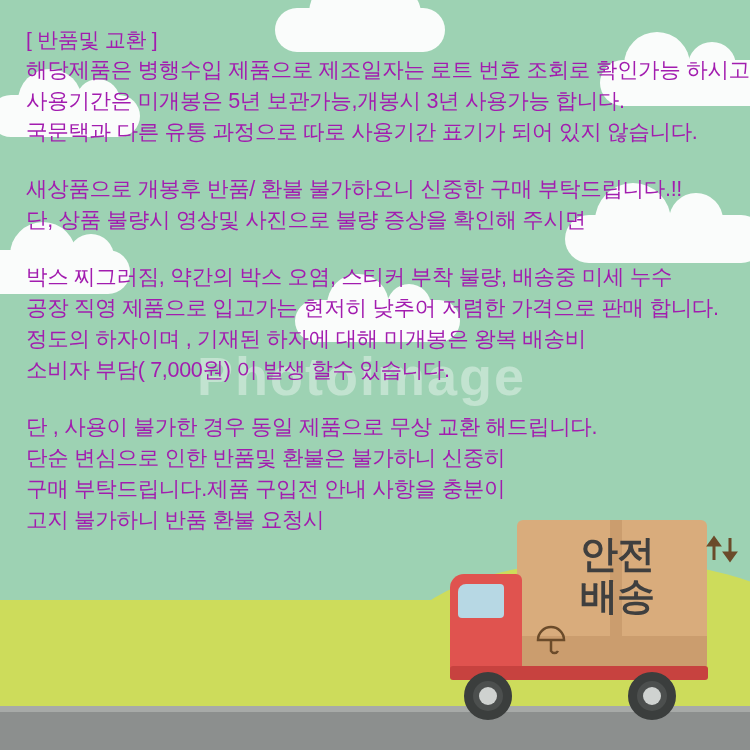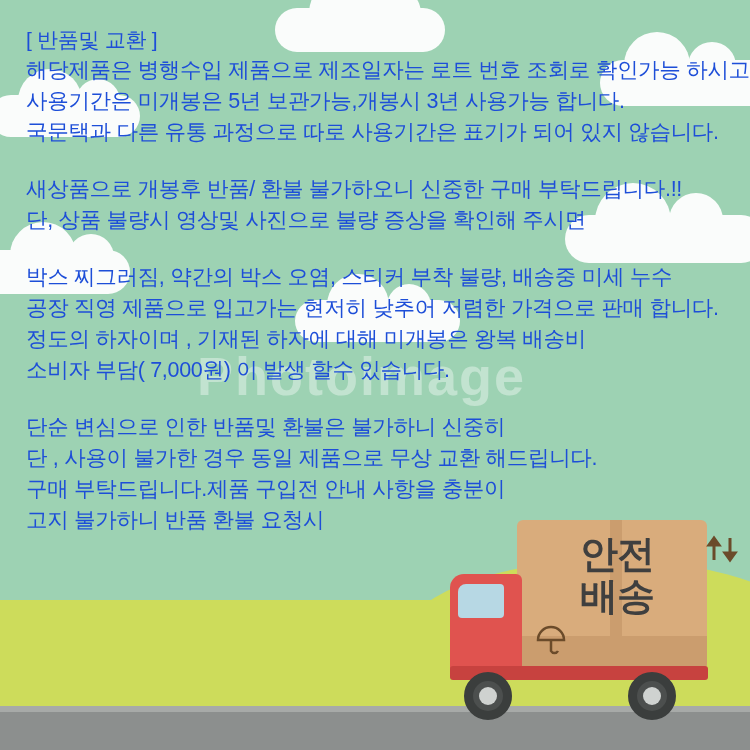--- a/index.html
+++ b/index.html
@@ -197,21 +197,21 @@
   .content {
     position: absolute;
     left: 26px;
     top: 24px;
     width: 700px;
   }
   .para {
     margin-bottom: 26px;
   }
   .line {
-    color: #1d4ed8;
+    color: #a21caf;
     font-size: 21.5px;
     line-height: 31px;
     letter-spacing: -0.3px;
     white-space: pre;
   }
   .line-title {
     font-size: 21px;
   }
 </style>
 </head>
@@ -269,36 +269,36 @@
         <span class="wheel-inner"></span>
       </div>
   </div>
 
   <div class="content">
 
     <div class="para">
       <div class="line line-title">[ 반품및 교환 ]</div>
       <div class="line">해당제품은 병행수입 제품으로 제조일자는 로트 번호 조회로 확인가능 하시고,</div>
       <div class="line">사용기간은 미개봉은 5년 보관가능,개봉시 3년 사용가능 합니다.</div>
-      <div class="line">국문택과 다른 유통 과정으로 따로 사용기간은 표기가 되어 있지 않습니다.</div>
+      <div class="line">국문택과 다른 유통 과정으로 따로 사용기간 표기가 되어 있지 않습니다.</div>
     </div>
 
     <div class="para">
       <div class="line">새상품으로 개봉후 반품/ 환불 불가하오니 신중한 구매 부탁드립니다.!!</div>
       <div class="line">단, 상품 불량시 영상및 사진으로 불량 증상을 확인해 주시면</div>
     </div>
 
     <div class="para">
       <div class="line">박스 찌그러짐, 약간의 박스 오염, 스티커 부착 불량, 배송중 미세 누수</div>
       <div class="line">공장 직영 제품으로 입고가는 현저히 낮추어 저렴한 가격으로 판매 합니다.</div>
       <div class="line">정도의 하자이며 , 기재된 하자에 대해 미개봉은 왕복 배송비</div>
       <div class="line">소비자 부담( 7,000원) 이 발생 할수 있습니다.</div>
     </div>
 
     <div class="para">
+      <div class="line">단 , 사용이 불가한 경우 동일 제품으로 무상 교환 해드립니다.</div>
       <div class="line">단순 변심으로 인한 반품및 환불은 불가하니 신중히</div>
-      <div class="line">단 , 사용이 불가한 경우 동일 제품으로 무상 교환 해드립니다.</div>
       <div class="line">구매 부탁드립니다.제품 구입전 안내 사항을 충분이</div>
       <div class="line">고지 불가하니 반품 환불 요청시</div>
     </div>
 
   </div>
 </div>
 
 </body></html>

